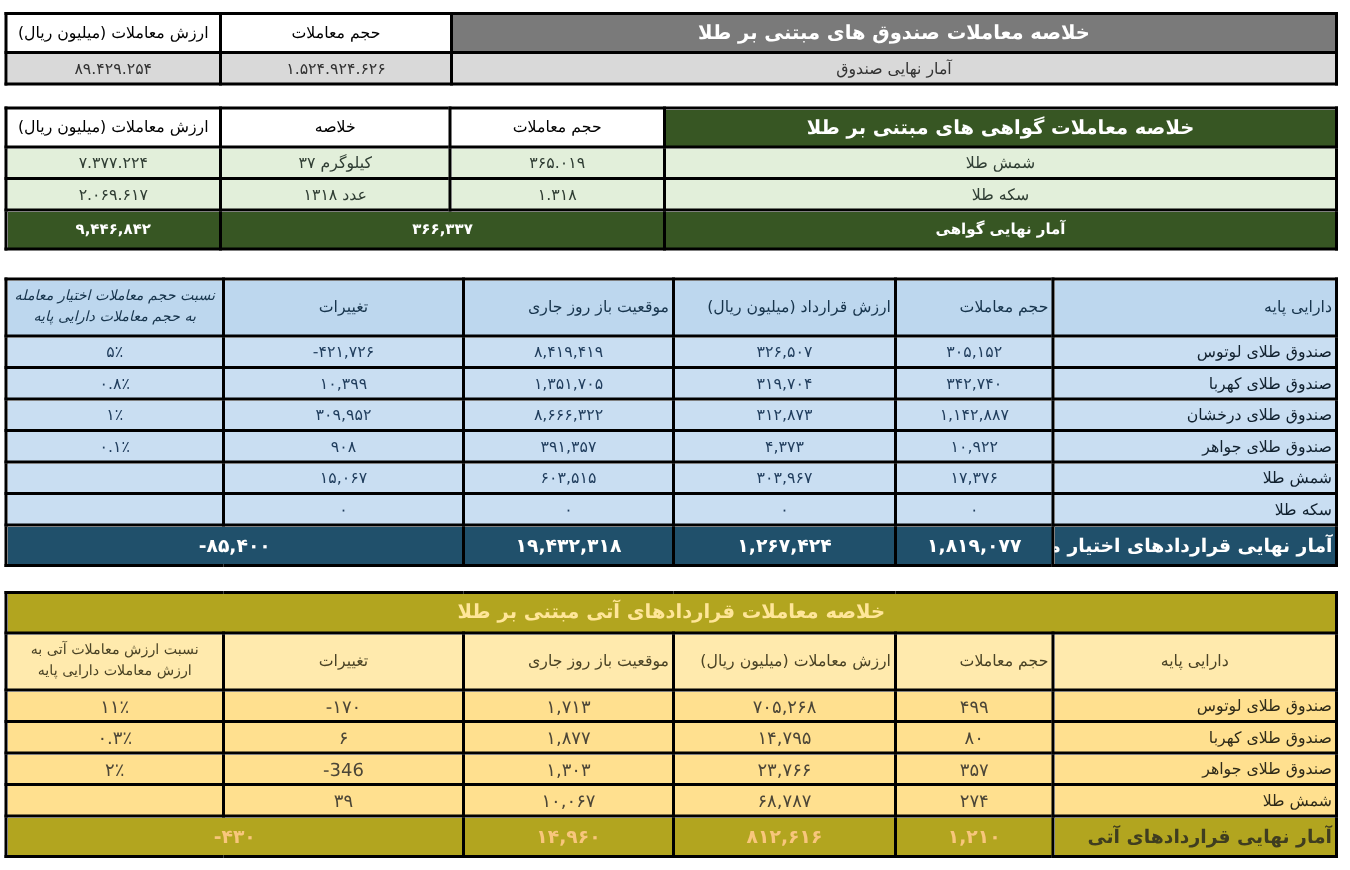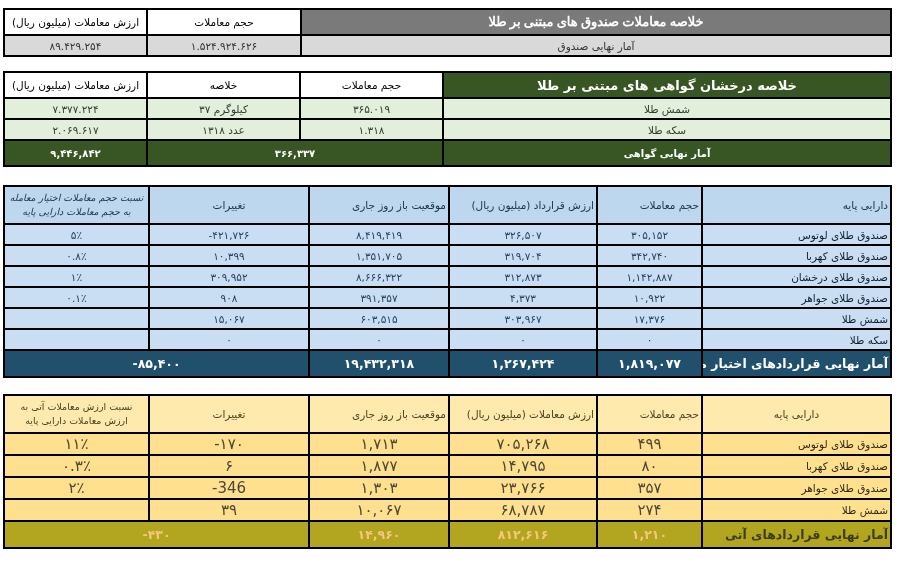--- a/index.html
+++ b/index.html
@@ -10,42 +10,42 @@
   }
   table{border-collapse:collapse;table-layout:fixed;width:887px;}
   td{
     border:2px solid #000;vertical-align:middle;text-align:center;
     font-size:11px;height:17px;padding:1px 4px;overflow:hidden;white-space:nowrap;
   }
   .num{direction:ltr;}
   .right{text-align:right;padding-right:2px;}
   
   .t1{margin-bottom:14px;}
-  .t1-title{background:#7a7a7a;color:#fff;font-weight:bold;font-size:13px;height:22px;font-family:Liberation Serif, serif;}
+  .t1-title{background:#7a7a7a;color:#fff;font-weight:bold;font-size:13px;height:22px;}
   .t1-hdr{background:#ffffff;font-size:10.5px;height:22px;}
   .t1-data{background:#d9d9d9;color:#333;font-size:10.5px;}
   
   .t2{margin-bottom:18px;}
   .t2-title{background:#375623;color:#fff;font-weight:bold;font-size:13px;height:22px;}
   .t2-hdr{background:#ffffff;font-size:10.5px;height:22px;}
   .t2-data{background:#e2efda;color:#2f3d33;font-size:10.5px;margin-left:45px;}
   .t2-dark{background:#375623;color:#fff;font-weight:bold;font-size:10px;height:22px;}
   
   .t3{margin-bottom:16px;}
   .t3-title{background:#20506b;color:#fff;font-weight:bold;font-size:13px;height:23px;}
   .t3-hdr{background:#bdd7ee;color:#17344c;font-size:10.5px;height:34px;}
   .t3-hdr-ratio{background:#bdd7ee;color:#17344c;font-size:9.5px;height:34px;white-space:normal;line-height:1.45;font-style:italic;}
   .t3-data{background:#c9def2;color:#1f3c5c;font-size:10.5px;}
   .t3-label{background:#c9def2;color:#10202e;font-size:10.5px;}
   .t3-dark{background:#20506b;color:#fff;font-weight:bold;font-size:12.5px;height:23px;}
   
   .t4-title{background:#b2a51f;color:#ffe699;font-weight:bold;font-size:13px;height:23px;}
   .t4-hdr{background:#ffeaad;color:#4a4325;font-size:10.5px;height:34px;}
   .t4-hdr-ratio{background:#ffeaad;color:#4a4325;font-size:9.5px;height:34px;white-space:normal;line-height:1.45;}
-  .t4-data{background:#ffe08f;color:#4c4637;font-size:15px;}
+  .t4-data{background:#ffe08f;color:#4c4637;font-size:12px;}
   .t4-label{background:#ffe08f;color:#2e2a18;font-size:10.5px;}
   .t4-dark{background:#b2a51f;font-weight:bold;font-size:12.5px;height:23px;}
   .t4-dark-num{color:#f8c67c;}
   .t4-dark-label{color:#3f3d20;}
 </style>
 </head>
 <body>
 
 <div class="page">
 
@@ -71,21 +71,21 @@
 
   <table class="t2">
     <colgroup>
         <col style="width:448px">
         <col style="width:143px">
         <col style="width:153px">
         <col style="width:143px">
       </colgroup>
     <tbody>
         <tr>
-      <td class="t2-title">خلاصه درخشان گواهی های مبتنی بر طلا</td>
+      <td class="t2-title">خلاصه معاملات گواهی های مبتنی بر طلا</td>
       <td class="t2-hdr">حجم معاملات</td>
       <td class="t2-hdr">خلاصه</td>
       <td class="t2-hdr">ارزش معاملات (میلیون ریال)</td>
     </tr>
     <tr>
       <td class="t2-data">شمش طلا</td>
       <td class="t2-data num">۳۶۵.۰۱۹</td>
       <td class="t2-data num">۳۷ کیلوگرم</td>
       <td class="t2-data num">۷.۳۷۷.۲۲۴</td>
     </tr>
@@ -182,20 +182,23 @@
   <table class="t4">
     <colgroup>
         <col style="width:189px">
         <col style="width:105px">
         <col style="width:148px">
         <col style="width:140px">
         <col style="width:160px">
         <col style="width:145px">
       </colgroup>
     <tbody>
+        <tr>
+      <td class="t4-title" colspan="6">خلاصه معاملات قراردادهای آتی مبتنی بر طلا</td>
+    </tr>
     <tr>
       <td class="t4-hdr">دارایی پایه</td>
       <td class="t4-hdr right">حجم معاملات</td>
       <td class="t4-hdr right">ارزش معاملات (میلیون ریال)</td>
       <td class="t4-hdr right">موقعیت باز روز جاری</td>
       <td class="t4-hdr">تغییرات</td>
       <td class="t4-hdr-ratio">نسبت ارزش معاملات آتی به ارزش معاملات دارایی پایه</td>
     </tr>
     <tr>
       <td class="t4-label right">صندوق طلای لوتوس</td>

